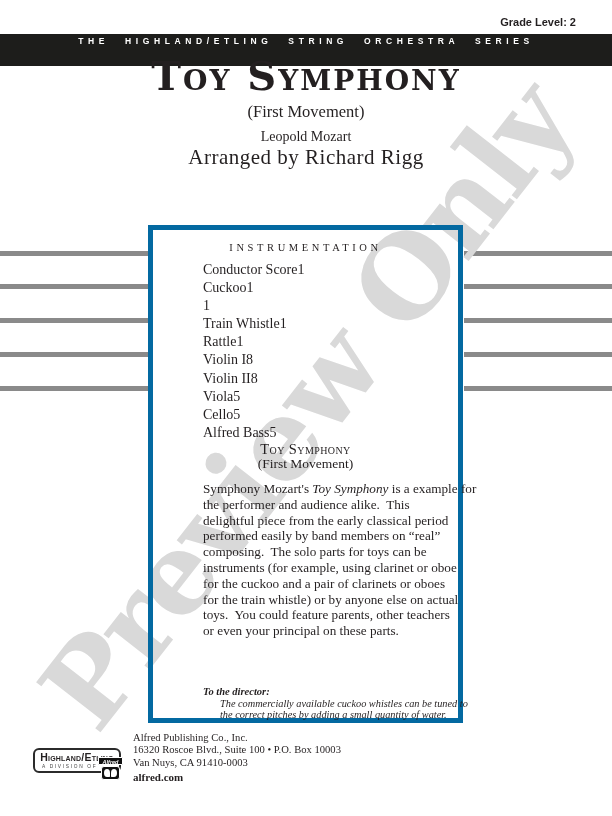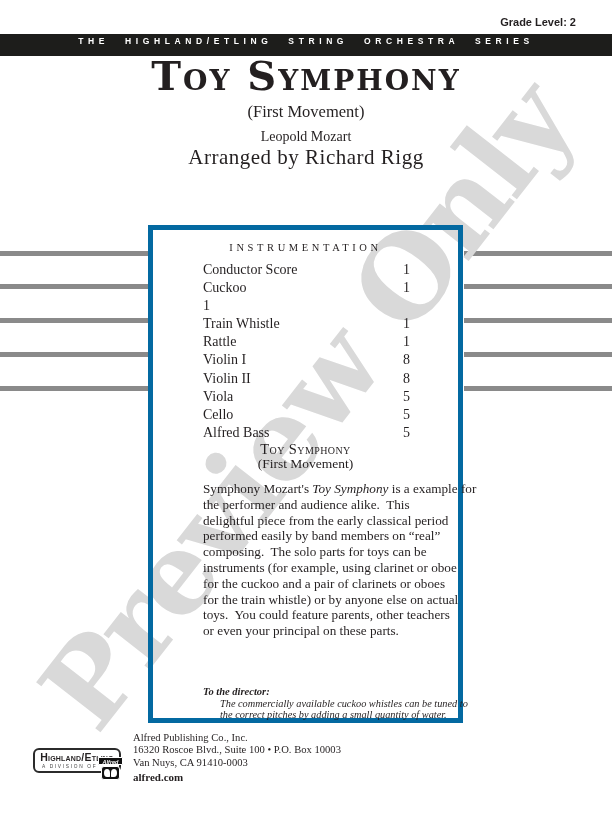--- a/index.html
+++ b/index.html
@@ -7,21 +7,21 @@
     position:relative; width:612px; height:816px; background:#ffffff;
     overflow:hidden; font-family:"Liberation Serif", serif; color:#231f20;
   }
 
   
   .grade {
     position:absolute; top:16px; right:36px; z-index:4;
     font-family:"Liberation Sans", sans-serif; font-size:11px; font-weight:bold;margin-left:33px;
   }
   .banner {
-    position:absolute; top:34px; left:0; width:612px; height:22px; z-index:4;
+    position:absolute; top:34px; left:0; width:612px; height:32px; z-index:4;
     background:#1d1d1b; color:#ffffff; text-align:center; line-height:14.5px;
     font-family:"Liberation Sans", sans-serif; font-weight:bold; font-size:8.5px;
     letter-spacing:4.6px; word-spacing:9px; white-space:nowrap;
   }
 
   
   .title-block { position:absolute; top:56px; left:0; width:612px; text-align:center; z-index:4; }
   .title {
     font-family:"DejaVu Serif", serif; font-weight:bold; font-size:40px;
     font-variant:small-caps; letter-spacing:2px; line-height:40px;
@@ -48,21 +48,21 @@
   
   .info-box {
     position:absolute; left:148px; top:225px; width:315px; height:498px;
     border:5px solid #0369a1; z-index:3; box-sizing:border-box;
   }
   .inst-heading {
     position:absolute; top:12px; left:0; right:0; text-align:center;
     font-size:10.5px; letter-spacing:3.6px; white-space:nowrap;
   }
   .inst-rows { position:absolute; top:31px; left:50px; right:48px; }
-  .inst-row  { display:flex; justify-content:space-between; font-size:14px; line-height:18.1px; }
+  .inst-row  { display:flex; font-size:14px; line-height:18.1px; }
   .piece-head-block { position:absolute; top:212px; left:0; right:0; text-align:center; }
   .piece-heading    { font-variant:small-caps; font-size:14.5px; line-height:14px; letter-spacing:0.4px; }
   .piece-subheading { font-size:13.5px; line-height:15px; }
   .notes { position:absolute; top:251px; left:50px; }
   .notes .para-line { font-size:13.2px; line-height:15.8px; white-space:pre; }
   .notes .ital { font-style:italic; }
   .director { position:absolute; top:456px; left:50px; font-style:italic; }
   .director .dir-heading { font-weight:bold; font-size:10.5px; line-height:11.8px; }
   .director .dir-line    { font-size:10.3px; line-height:11.6px; white-space:pre;margin-left:17px; }
 

